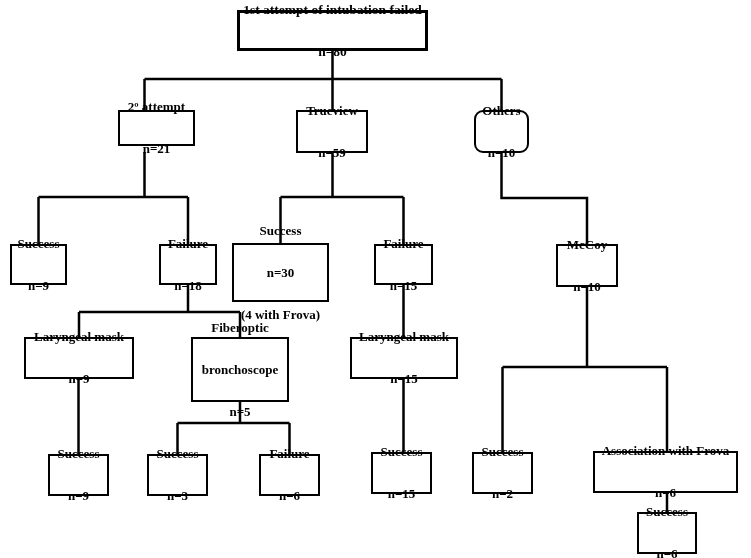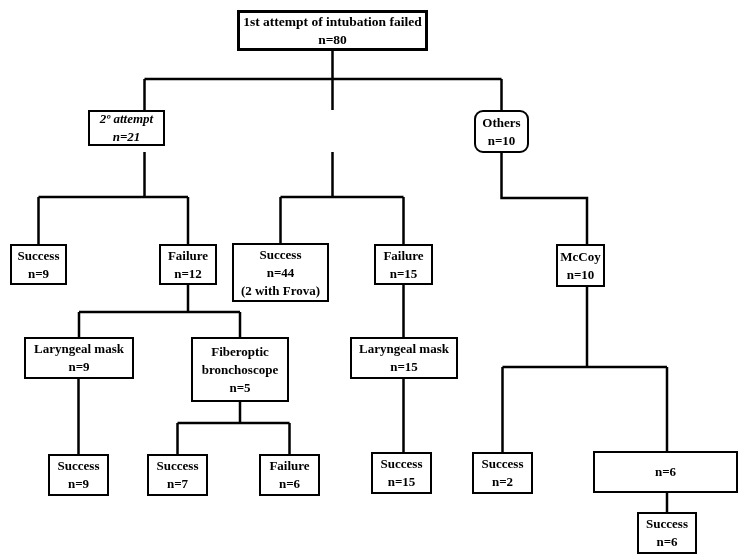--- a/index.html
+++ b/index.html
@@ -30,20 +30,21 @@
     display: flex;
     flex-direction: column;
     align-items: center;
     justify-content: center;
     text-align: center;
     font-weight: bold;
     font-size: 13px;
     line-height: 18px;
     color: #000000;
     white-space: nowrap;
+    gap: 24px;
   }
   .node.root {
     border-width: 3px;
     font-size: 13.5px;
   }
   .node span { display: block; }
 </style>
 </head>
 <body>
 
@@ -82,53 +83,57 @@
       M667 367 V451
       M667 492 V512
     "></path>
   </svg>
 
   <div class="node root" style="left:237px; top:10px; width:191px; height:41px;">
     <span>1st attempt of intubation failed</span>
     <span>n=80</span>
   </div>
 
-  <div class="node" style="left:88px; top:110px; width:77px; height:36px;font-style:italic;">
+  <div class="node" style="left:118px; top:110px; width:77px; height:36px;">
     <span>2º attempt</span>
     <span>n=21</span>
   </div>
 
+  <div class="node" style="left:296px; top:110px; width:72px; height:43px;">
+    <span>Trueview</span>
+    <span>n=59</span>
+  </div>
 
   <div class="node" style="left:474px; top:110px; width:55px; height:43px;border-radius:9px;">
     <span>Others</span>
     <span>n=10</span>
   </div>
 
   <div class="node" style="left:10px; top:244px; width:57px; height:41px;">
     <span>Success</span>
     <span>n=9</span>
   </div>
 
   <div class="node" style="left:159px; top:244px; width:58px; height:41px;">
     <span>Failure</span>
-    <span>n=12</span>
+    <span>n=18</span>
   </div>
 
   <div class="node" style="left:232px; top:243px; width:97px; height:59px;">
     <span>Success</span>
-    <span>n=44</span>
-    <span>(2 with Frova)</span>
+    <span>n=30</span>
+    <span>(4 with Frova)</span>
   </div>
 
   <div class="node" style="left:374px; top:244px; width:59px; height:41px;">
     <span>Failure</span>
     <span>n=15</span>
   </div>
 
-  <div class="node" style="left:556px; top:244px; width:49px; height:43px;">
+  <div class="node" style="left:556px; top:244px; width:62px; height:43px;">
     <span>McCoy</span>
     <span>n=10</span>
   </div>
 
   <div class="node" style="left:24px; top:337px; width:110px; height:42px;">
     <span>Laryngeal mask</span>
     <span>n=9</span>
   </div>
 
   <div class="node" style="left:191px; top:337px; width:98px; height:65px;">
@@ -142,39 +147,40 @@
     <span>n=15</span>
   </div>
 
   <div class="node" style="left:48px; top:454px; width:61px; height:42px;">
     <span>Success</span>
     <span>n=9</span>
   </div>
 
   <div class="node" style="left:147px; top:454px; width:61px; height:42px;">
     <span>Success</span>
-    <span>n=7</span>
+    <span>n=3</span>
   </div>
 
   <div class="node" style="left:259px; top:454px; width:61px; height:42px;">
     <span>Failure</span>
     <span>n=6</span>
   </div>
 
   <div class="node" style="left:371px; top:452px; width:61px; height:42px;">
     <span>Success</span>
     <span>n=15</span>
   </div>
 
   <div class="node" style="left:472px; top:452px; width:61px; height:42px;">
     <span>Success</span>
     <span>n=2</span>
   </div>
 
   <div class="node" style="left:593px; top:451px; width:145px; height:42px;">
+    <span>Association with Frova</span>
     <span>n=6</span>
   </div>
 
   <div class="node" style="left:637px; top:512px; width:60px; height:42px;">
     <span>Success</span>
     <span>n=6</span>
   </div>
 
 </div>
 

